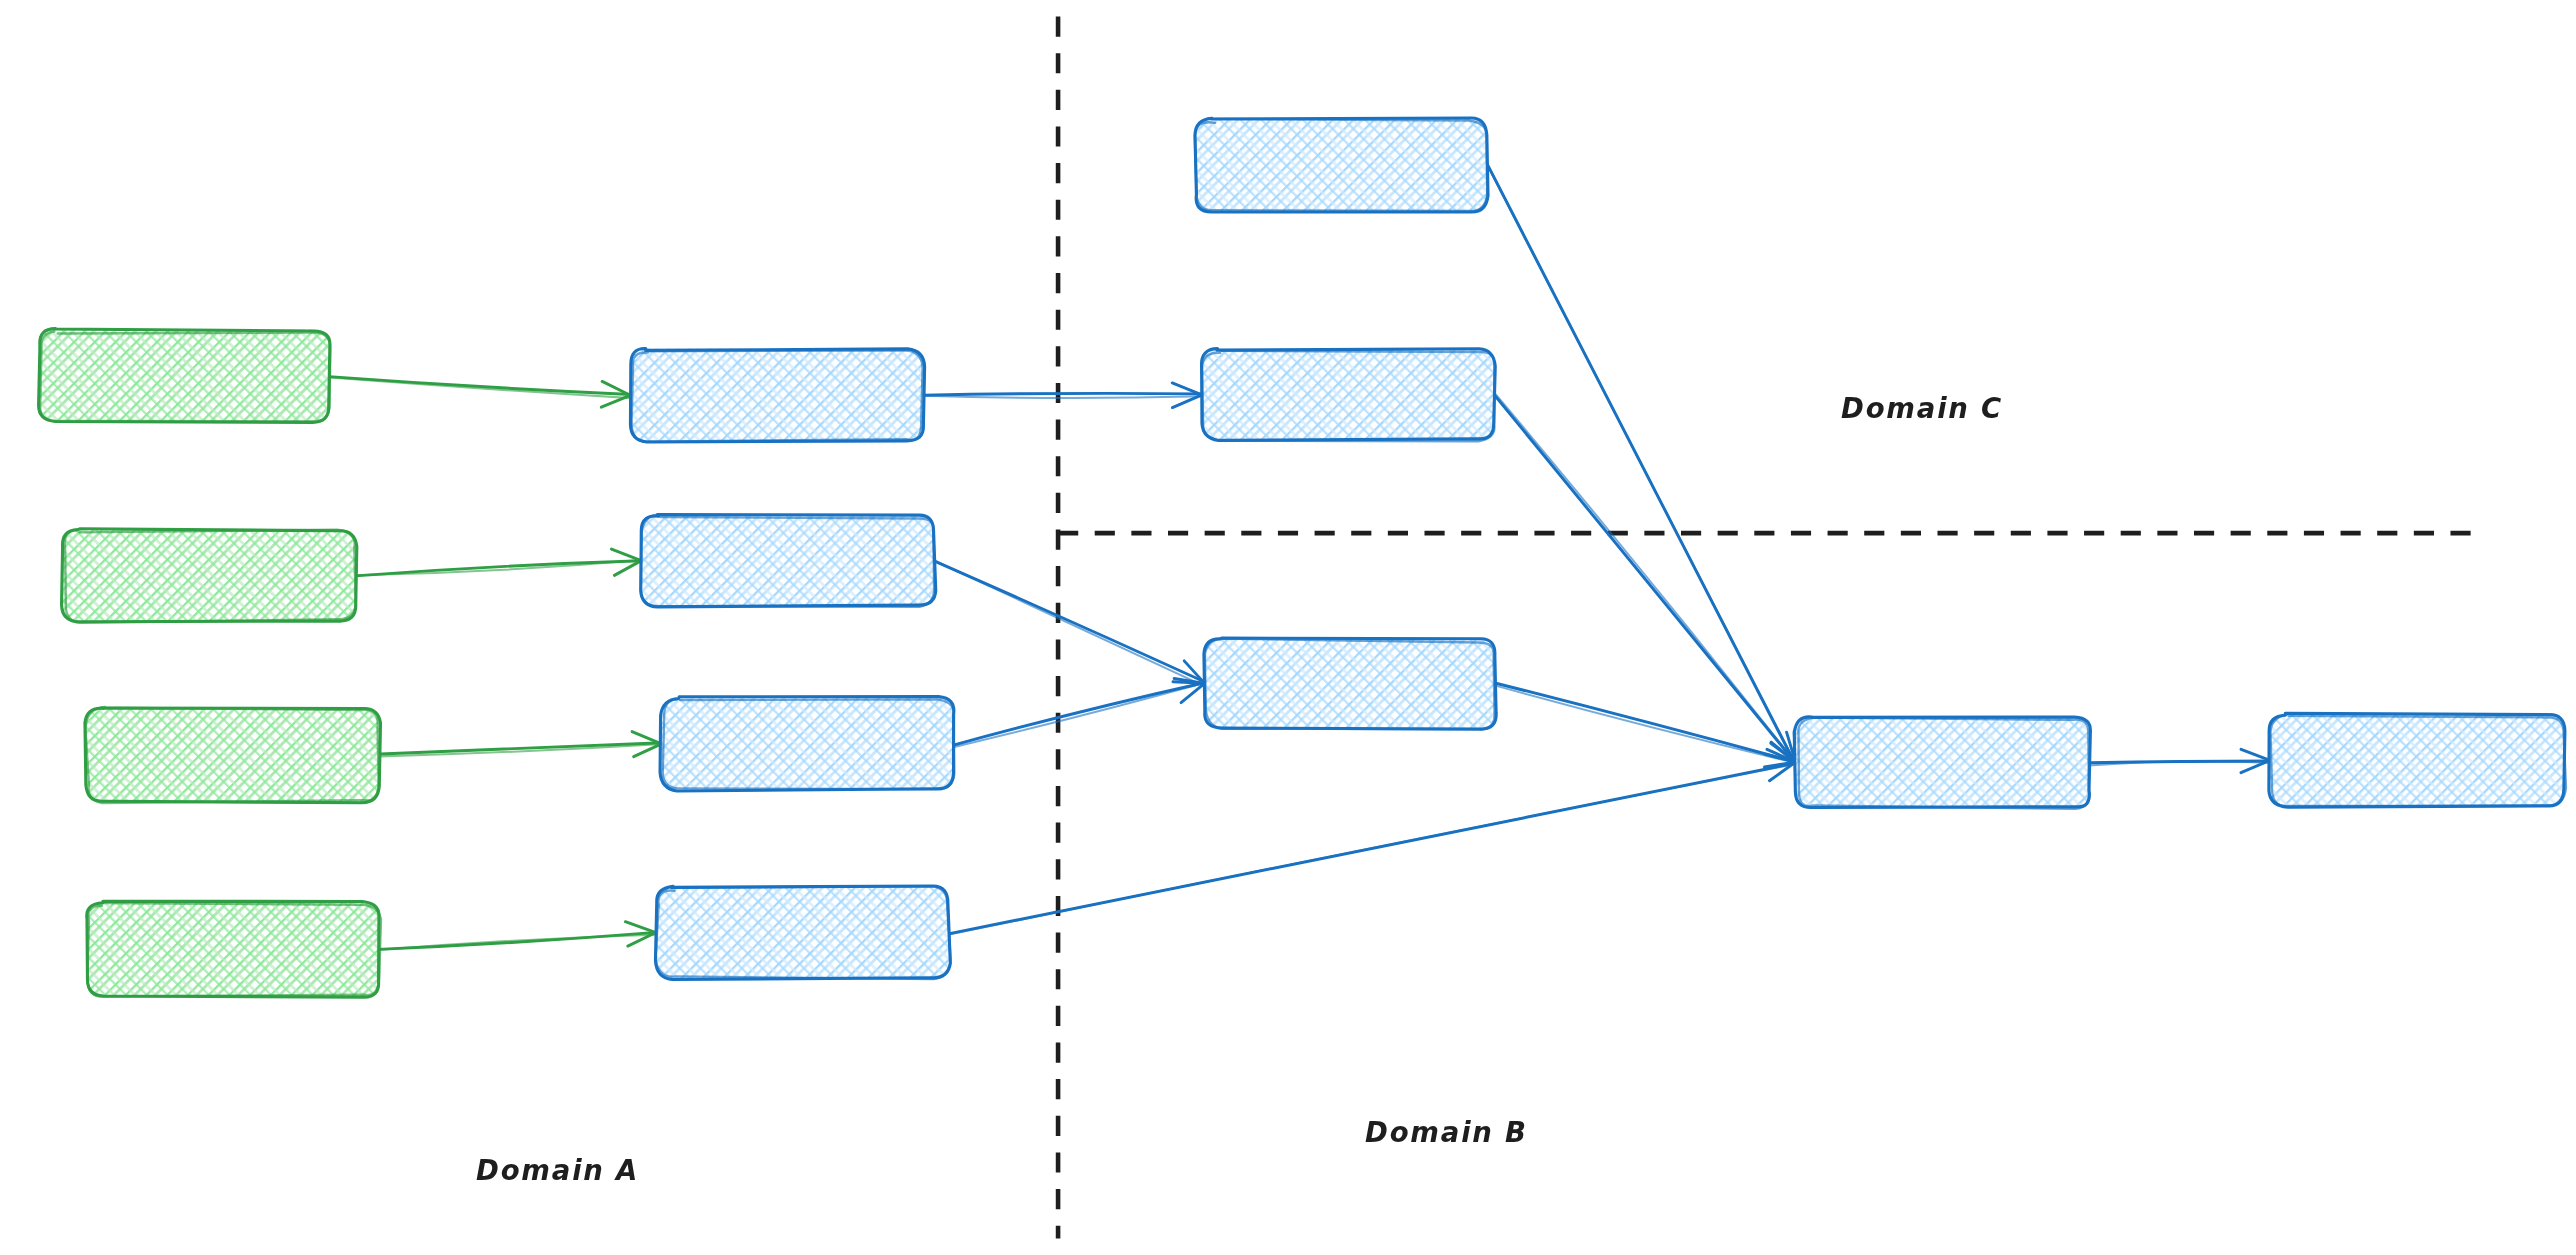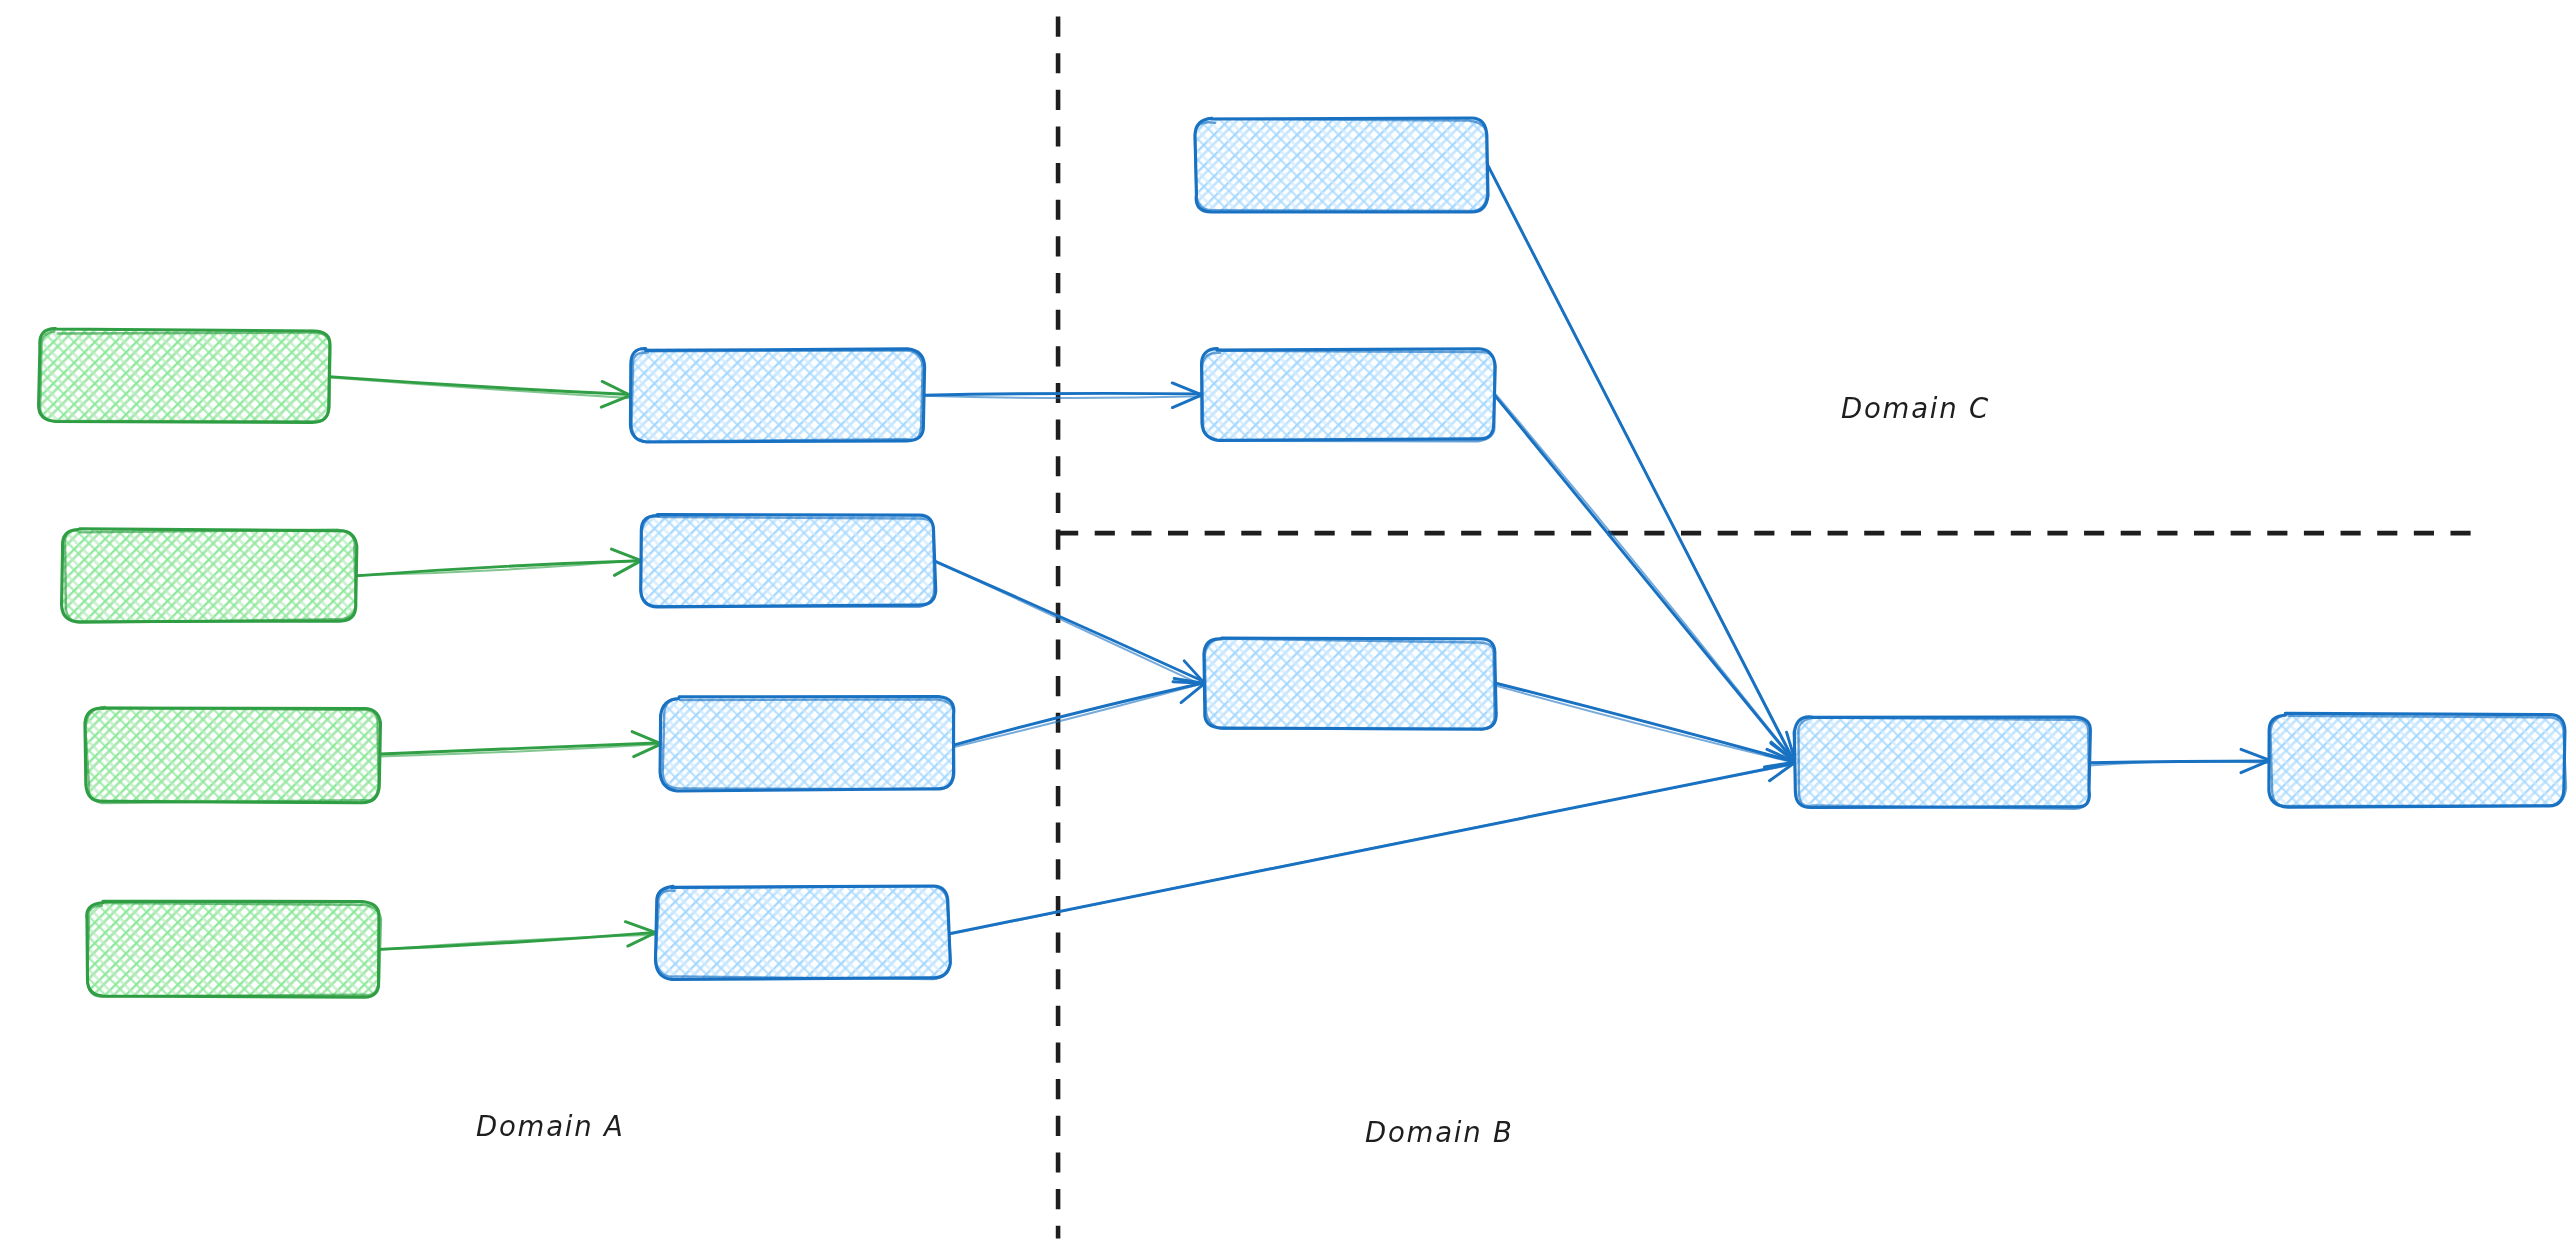--- a/index.html
+++ b/index.html
@@ -12,21 +12,21 @@
   #stage{position:absolute;inset:0;width:2576px;height:1255px;}
   #canvas{position:absolute;top:0;left:0;width:2576px;height:1255px;}
   .domain-label{
     position:absolute;
     font-family:"DejaVu Sans", sans-serif;
     font-size:27.5px;
     font-style:italic;
     letter-spacing:1.8px;
     color:#1e1e1e;
     white-space:nowrap;
-    font-weight:400;
+    font-weight:700;
   }
   .node-hit{position:absolute;}
 </style>
 </head>
 <body>
 
 <div id="stage">
   <svg id="canvas" viewBox="0 0 2812 1370" xmlns="http://www.w3.org/2000/svg">
     <defs>
       <pattern id="hatch-green" width="16" height="16" patternUnits="userSpaceOnUse" patternTransform="rotate(45)">
@@ -189,21 +189,21 @@
         </g>
         <g>
           <path d="M 2496.1635136131026 780.4315599923169 L 2782.5237129693496 779.9040319921934 Q 2800.094059419955 779.4997248173224 2800.3689133529406 798.1561972621624 L 2800.0349322321986 862.0469267848166 Q 2800.111559582088 880.3942297940116 2782.0140719416618 879.4348738670511 L 2496.525135358202 880.0861376765586 Q 2477.6986327172717 879.8115687372217 2478.2780402187623 862.0759707454015 L 2478.177155971889 798.5229472165569 Q 2477.623763179883 779.9558673265185 2496.1248786452807 780.0698113921424" fill="url(#hatch-blue)" stroke="none"></path>
           <path d="M 2496.3595706467327 779.4311223507073 L 2781.849691756279 780.573698187421 Q 2800.4447546010115 780.363121605368 2800.017468834211 798.5467855458832 L 2799.8384008409635 862.5986867910245 Q 2800.259699058933 880.203005028145 2782.156949425096 880.0986074450885 L 2496.5666753774353 880.1665487292998 Q 2478.223837852862 880.2175710681908 2477.7993352891876 861.8796041490881 L 2478.4375036244455 797.9852651598794 Q 2478.19361629523 779.4593587875643 2496.371384275412 779.5711576939426" fill="url(#hatch-blue2)" stroke="none"></path>
           <path d="M 2494.604737567997 778.6036691666598 L 2781.8408755309138 780.1705390938421 Q 2799.413388824935 779.3074470524245 2799.914481354465 797.7421577459863 L 2798.8010719301183 860.6211556435661 Q 2798.479372215308 879.9809843905182 2782.2314243325177 879.6563251501211 L 2497.590045548971 881.0944747937352 Q 2477.570426941463 879.661711121193 2476.774186706717 862.7465256701906 L 2477.0333766940207 798.5538983355061 Q 2476.7043800355423 781.337989140925 2494.7454730989157 780.8134221088204" fill="none" stroke="#1971c2" stroke-width="3.4" stroke-linecap="round" stroke-linejoin="round"></path>
           <path d="M 2498.194761659156 781.3298294075438 L 2783.885026552521 783.1780776994201 Q 2797.9659652713995 784.1847733995806 2798.45177784029 798.7187143331015 L 2801.102682830767 860.0944332127433 Q 2798.985630560799 880.8110288637276 2779.7514898303207 879.6863448631887 L 2498.327071382118 879.9121360791904 Q 2479.656063081024 881.6784812948566 2480.168941499232 859.9384788517089 L 2478.539925528243 799.3410943993093 Q 2479.2272661219013 783.796936990785 2495.778952217418 780.1986903670238" fill="none" stroke="#1971c2" stroke-width="2.6" stroke-linecap="round" stroke-linejoin="round" opacity="0.65"></path>
         </g>
       </g>
   </svg>
   <div id="labels">
-      <div class="domain-label" style="left: 476px; top: 1110px;">Domain A</div>
+      <div class="domain-label" style="left: 476px; top: 1154px;">Domain A</div>
       <div class="domain-label" style="left: 1365px; top: 1116px; text-align: center;">Domain B</div>
       <div class="domain-label" style="left: 1841px; top: 392px;">Domain C</div>
     </div>
   <div id="hitboxes">
       <div class="node-hit" style="left: 38px; top: 330px; width: 291px; height: 92px;"></div>
       <div class="node-hit" style="left: 62px; top: 529px; width: 293px; height: 92px;"></div>
       <div class="node-hit" style="left: 86px; top: 707px; width: 293px; height: 94px;"></div>
       <div class="node-hit" style="left: 86px; top: 902px; width: 293px; height: 94px;"></div>
       <div class="node-hit" style="left: 630px; top: 349px; width: 293px; height: 93px;"></div>
       <div class="node-hit" style="left: 641px; top: 515px; width: 293px; height: 92px;"></div>

